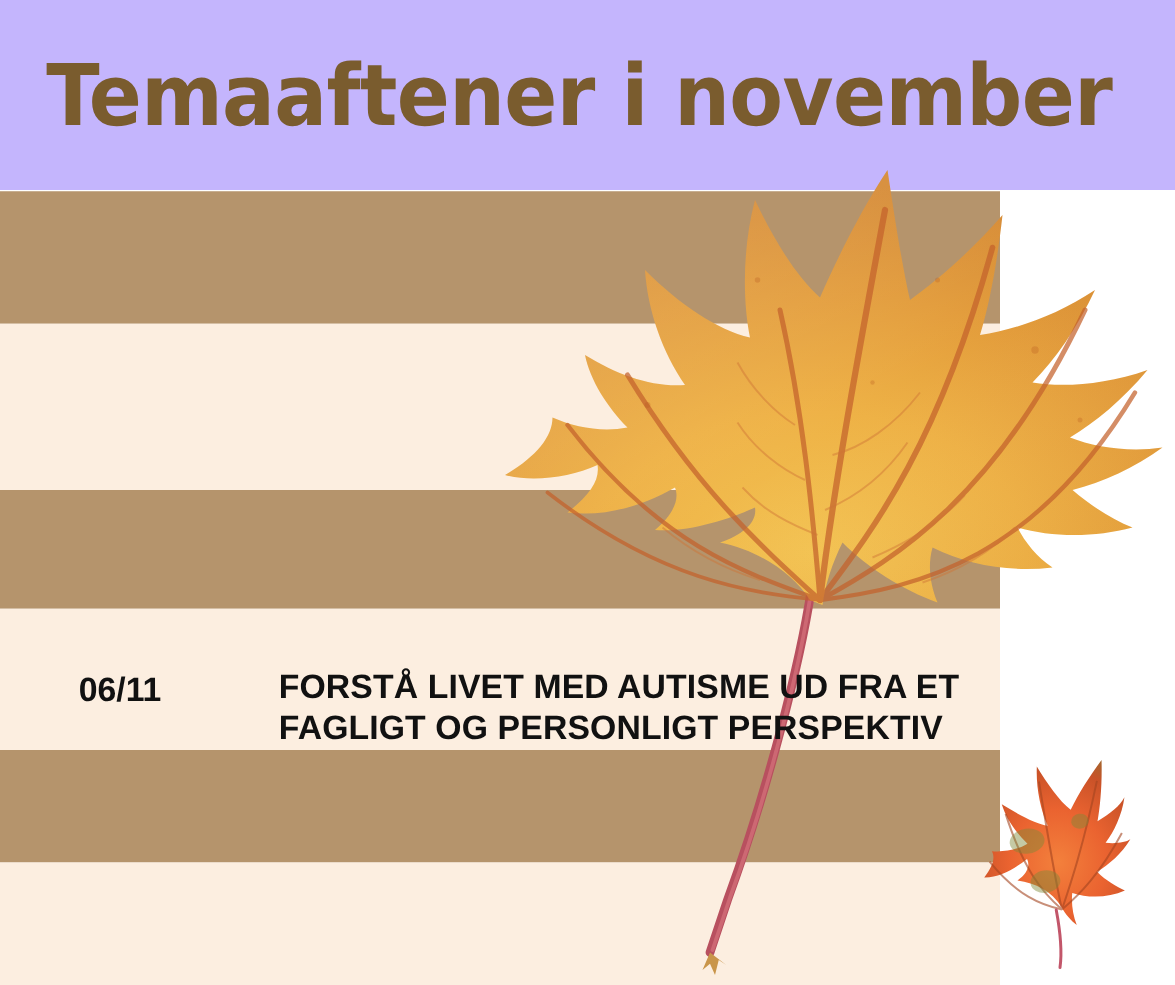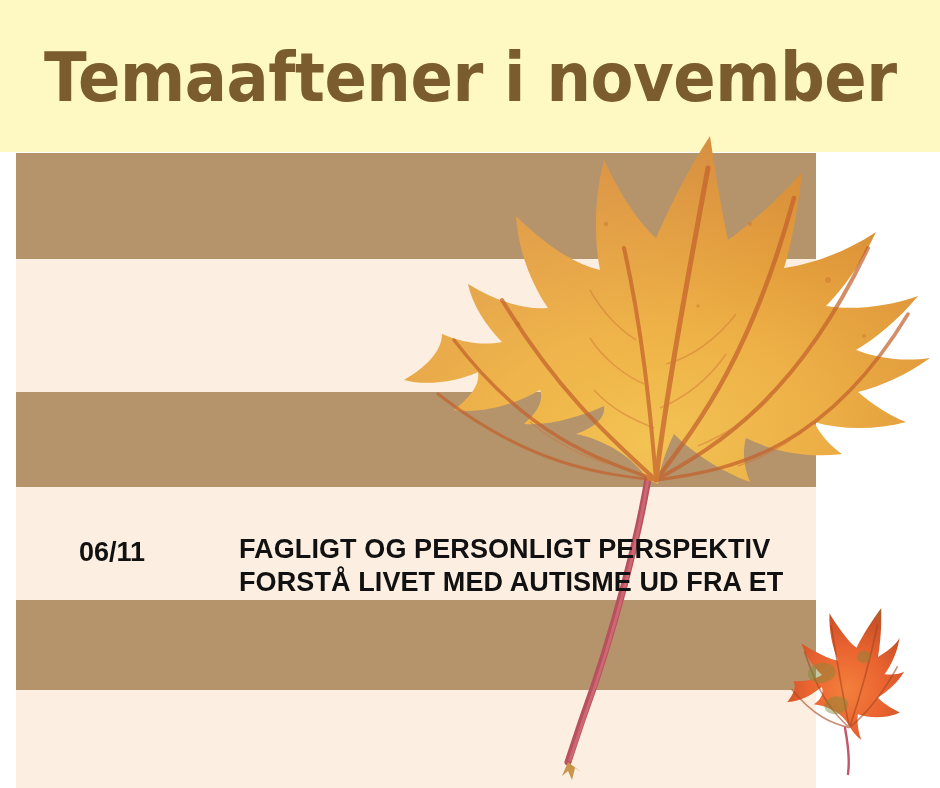--- a/index.html
+++ b/index.html
@@ -13,40 +13,40 @@
   #poster{
     position:absolute;inset:0;
     width:940px;height:788px;
     background:#ffffff;
     overflow:hidden;
   }
 
   
   .title-bar{
     position:absolute;left:0;top:0;width:940px;height:152px;
-    background:#fef9c3;
-    display:flex;align-items:center;justify-content:center;
+    background:#c4b5fd;
+    display:flex;align-items:center;
   }
   .title-text{
     font-family:"DejaVu Sans",sans-serif;
     font-weight:bold;
     font-size:68px;
     letter-spacing:-0.5px;
     color:#7a5c2e;
     transform:scaleX(0.92);
     transform-origin:center;
     white-space:nowrap;
     line-height:1;
     margin-top:4px;
   }
 
   
   .rows{position:absolute;left:0;top:0;width:940px;height:788px;}
   .row{
-    position:absolute;left:16px;width:800px;
+    position:absolute;left:0;width:800px;
     box-sizing:border-box;
   }
   .row .cells{
     position:absolute;left:0;top:0;width:940px;height:100%;
   }
   .date{
     position:absolute;
     left:63px;
     font-weight:bold;
     font-size:27px;
@@ -342,20 +342,20 @@
       </g>
       <path d="M63 120 C66 136 68 152 66 166" stroke="#c2566a" stroke-width="2.4" fill="none" stroke-linecap="round"></path>
     </svg>
   </div>
 
   <div class="rows above-leaf">
     <div class="row" id="row-2-text" style="top:259px;height:133px;background:transparent;">
       <div class="cells">
         <div class="date" style="top:278px;">06/11</div>
         <div class="info" style="top:274px;">
+          <div class="ev-title">FORSTÅ LIVET MED AUTISME UD FRA ET</div>
           <div class="ev-title">FAGLIGT OG PERSONLIGT PERSPEKTIV</div>
-          <div class="ev-title">FORSTÅ LIVET MED AUTISME UD FRA ET</div>
         </div>
       </div>
     </div>
   </div>
 
 </div>
 
 </body></html>

